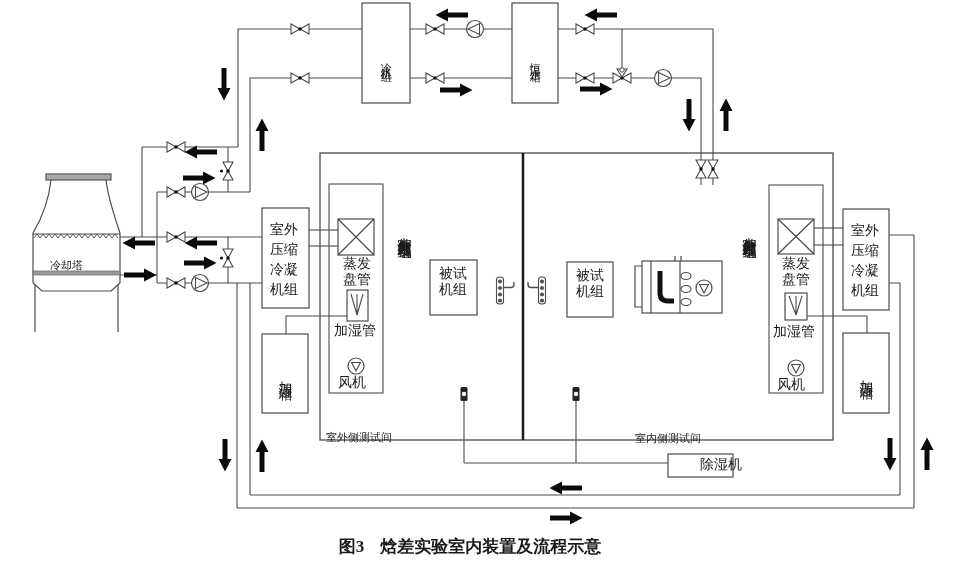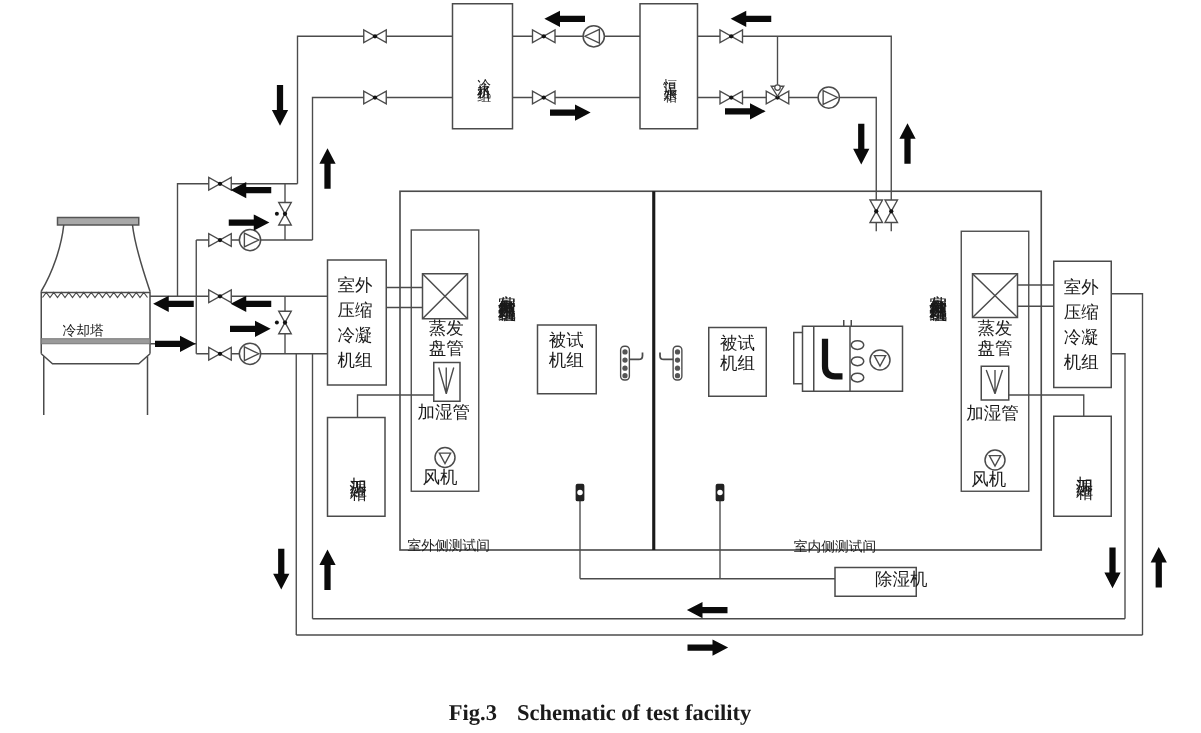--- a/index.html
+++ b/index.html
@@ -250,17 +250,17 @@
 </div>
 <div class="lbl vbox" style="left:843px;top:337px;width:46px;height:72px;">
   <span class="vtext f14">加湿箱</span>
 </div>
 
 <div class="lbl f15 ctr" style="left:326px;top:419px;width:112px;">室外侧测试间</div>
 <div class="lbl f15 ctr" style="left:635px;top:420px;width:112px;">室内侧测试间</div>
 
 <div class="lbl f14 ctr" style="left:668px;top:457px;width:65px;margin-left:32px;">除湿机</div>
 
-<div class="lbl caption" style="left:190px;top:560px;width:580px;font-size:18px;">
-  <span>Fig.3</span><span class="cap-gap"></span><span>Schematic of test facility</span>
+<div class="lbl caption" style="left:180px;top:537px;width:580px;font-size:17px;">
+  <span>图3</span><span class="cap-gap"></span><span>焓差实验室内装置及流程示意</span>
 </div>
 
 </div>
 
 </body></html>

